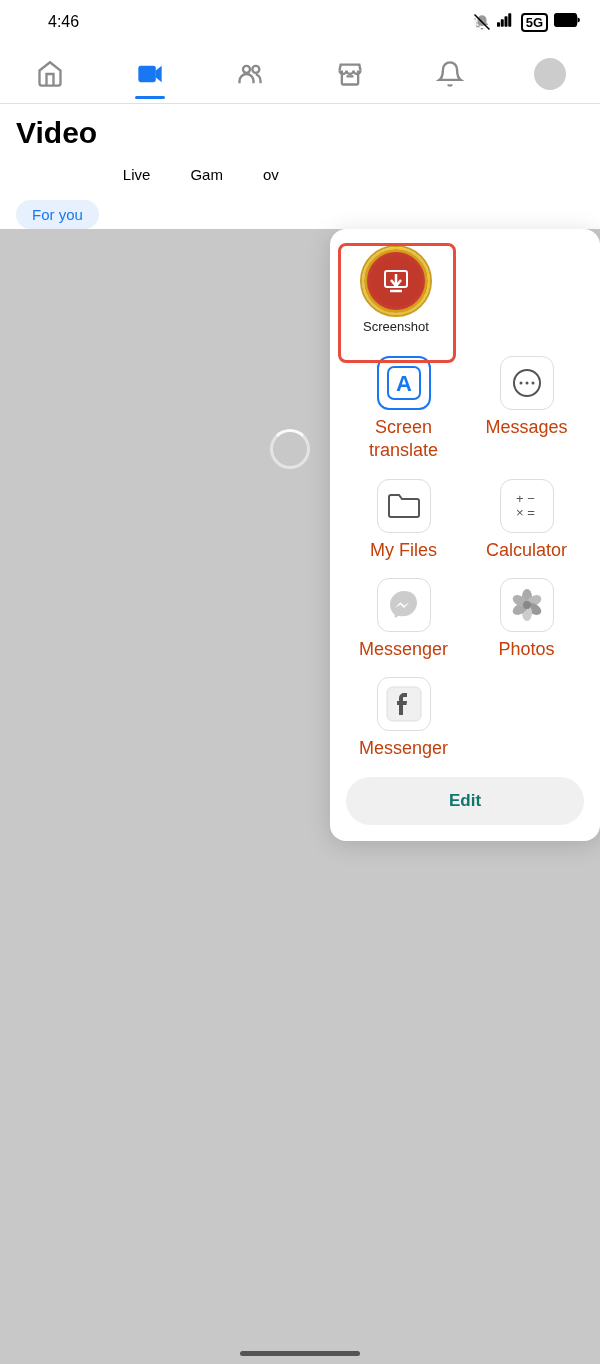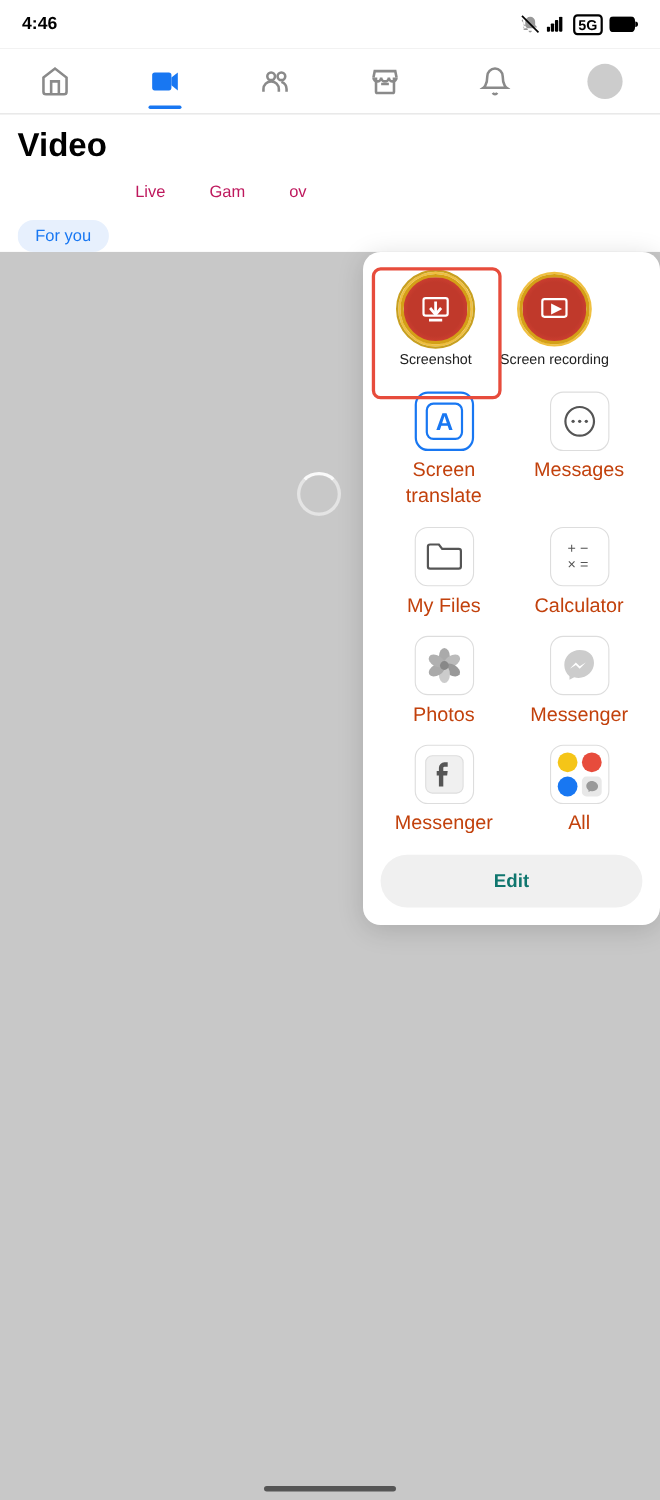--- a/index.html
+++ b/index.html
@@ -19,26 +19,26 @@
       background: #fff;
       display: flex;
       align-items: center;
       justify-content: space-between;
       padding: 0 20px;
       position: relative;
       z-index: 10;
     }
     .status-time {
       font-size: 16px;
-      font-weight: 700;
+      font-weight: 400;
       color: #000;
+      margin-left: 28px;
     }
     .status-icons {
       display: flex;
-      align-items: center;
       gap: 6px;
     }
     .status-icons svg {
       fill: #000;
     }
 
     
     .nav-bar {
       width: 600px;
       height: 60px;
@@ -103,21 +103,21 @@
       font-weight: 500;
       cursor: pointer;
       white-space: nowrap;
     }
     .tab-item.active {
       background: #e7f0fd;
       color: #1877f2;
       margin-top: 40px;
     }
     .tab-item.inactive {
-      color: #be185d;
+      color: #000000;
     }
 
     
     .main-content {
       position: relative;
       width: 600px;
       height: calc(1364px - 44px - 60px - 80px);
       background: #c8c8c8;
     }
 
@@ -397,30 +397,20 @@
               <rect x="4" y="5" width="22" height="16" rx="2" fill="none" stroke="white" stroke-width="2"></rect>
               <polyline points="10,14 15,20 20,14" fill="none" stroke="white" stroke-width="2.5" stroke-linejoin="round"></polyline>
               <line x1="15" y1="8" x2="15" y2="20" stroke="white" stroke-width="2.5"></line>
               <line x1="9" y1="25" x2="21" y2="25" stroke="white" stroke-width="2.5"></line>
             </svg>
           </div>
           <span class="popup-item-label">Screenshot</span>
         </div>
       </div>
 
-      <div class="popup-item">
-        <div class="icon-circle screen-recording-icon">
-
-          <svg width="30" height="30" viewBox="0 0 30 30" fill="white">
-            <rect x="4" y="6" width="22" height="16" rx="2" fill="none" stroke="white" stroke-width="2"></rect>
-            <polygon points="12,10 22,15 12,20" fill="white"></polygon>
-          </svg>
-        </div>
-        <span class="popup-item-label">Screen recording</span>
-      </div>
     </div>
 
     
     <div class="popup-grid">
 
       <div class="popup-grid-item">
         <div class="square-icon blue-square">
           <svg width="36" height="36" viewBox="0 0 36 36">
             <rect x="2" y="2" width="32" height="32" rx="6" fill="white"></rect>
             <rect x="2" y="2" width="32" height="32" rx="6" fill="none" stroke="#1877f2" stroke-width="2"></rect>
@@ -452,20 +442,30 @@
       </div>
 
       <div class="popup-grid-item">
         <div class="square-icon">
           <svg width="34" height="34" viewBox="0 0 34 34" fill="none" stroke="#555" stroke-width="2">
             <text x="6" y="14" font-size="13" fill="#555" stroke="none" font-family="Arial">+ −</text>
             <text x="6" y="28" font-size="13" fill="#555" stroke="none" font-family="Arial">× =</text>
           </svg>
         </div>
         <span class="popup-grid-item-label">Calculator</span>
+      </div>
+
+      <div class="popup-grid-item">
+        <div class="square-icon">
+          <svg width="38" height="38" viewBox="0 0 38 38" fill="none">
+            <path d="M19 5C11.3 5 5 11 5 18.5c0 4.1 1.8 7.7 4.7 10.2V32l4.3-2.3c1.3.4 2.6.6 4 .6 7.7 0 14-6 14-13.5S26.7 5 19 5z" fill="#ccc"></path>
+            <path d="M10 22l5.5-5.8 3.5 3.5 5.5-3.5-5.5 5.8-3.5-3.5z" fill="white"></path>
+          </svg>
+        </div>
+        <span class="popup-grid-item-label">Messenger</span>
       </div>
 
       <div class="popup-grid-item">
         <div class="square-icon">
 
           <svg width="38" height="38" viewBox="0 0 38 38" fill="none">
             <ellipse cx="19" cy="11" rx="5" ry="8" fill="#aaa" transform="rotate(0 19 19)"></ellipse>
             <ellipse cx="19" cy="11" rx="5" ry="8" fill="#bbb" transform="rotate(60 19 19)"></ellipse>
             <ellipse cx="19" cy="11" rx="5" ry="8" fill="#999" transform="rotate(120 19 19)"></ellipse>
             <ellipse cx="19" cy="11" rx="5" ry="8" fill="#ccc" transform="rotate(180 19 19)"></ellipse>
@@ -473,53 +473,28 @@
             <ellipse cx="19" cy="11" rx="5" ry="8" fill="#b0b0b0" transform="rotate(300 19 19)"></ellipse>
             <circle cx="19" cy="19" r="4" fill="#888"></circle>
           </svg>
         </div>
         <span class="popup-grid-item-label">Photos</span>
       </div>
 
       <div class="popup-grid-item">
         <div class="square-icon">
           <svg width="38" height="38" viewBox="0 0 38 38" fill="none">
-            <path d="M19 5C11.3 5 5 11 5 18.5c0 4.1 1.8 7.7 4.7 10.2V32l4.3-2.3c1.3.4 2.6.6 4 .6 7.7 0 14-6 14-13.5S26.7 5 19 5z" fill="#ccc"></path>
-            <path d="M10 22l5.5-5.8 3.5 3.5 5.5-3.5-5.5 5.8-3.5-3.5z" fill="white"></path>
-          </svg>
-        </div>
-        <span class="popup-grid-item-label">Messenger</span>
-      </div>
-
-      <div class="popup-grid-item">
-        <div class="square-icon">
-          <svg width="38" height="38" viewBox="0 0 38 38" fill="none">
             <rect x="2" y="2" width="34" height="34" rx="6" fill="#f0f0f0"></rect>
             <rect x="2" y="2" width="34" height="34" rx="6" fill="none" stroke="#ddd" stroke-width="1"></rect>
             <path d="M22 12h-3a1 1 0 0 0-1 1v3h4l-0.5 4H18v10h-4V20h-2v-4h2v-3a5 5 0 0 1 5-5h3v4z" fill="#555"></path>
           </svg>
         </div>
         <span class="popup-grid-item-label">Messenger</span>
       </div>
 
-      <div class="popup-grid-item">
-        <div class="square-icon">
-          <div class="all-icon">
-            <div class="dot-yellow"></div>
-            <div class="dot-red"></div>
-            <div class="dot-blue"></div>
-            <div class="dot-msg">
-              <svg width="12" height="12" viewBox="0 0 12 12" fill="#999">
-                <path d="M6 1C3.2 1 1 3 1 5.5c0 1.5.8 2.9 2 3.8V11l1.8-1c.7.2 1.4.3 1.9.3 2.8 0 5-2 5-4.5S8.8 1 6 1z"></path>
-              </svg>
-            </div>
-          </div>
-        </div>
-        <span class="popup-grid-item-label">All</span>
-      </div>
 
     </div>
 
     
     <button class="edit-button">Edit</button>
   </div>
 </div>
 
 <div class="home-indicator"></div>
 

